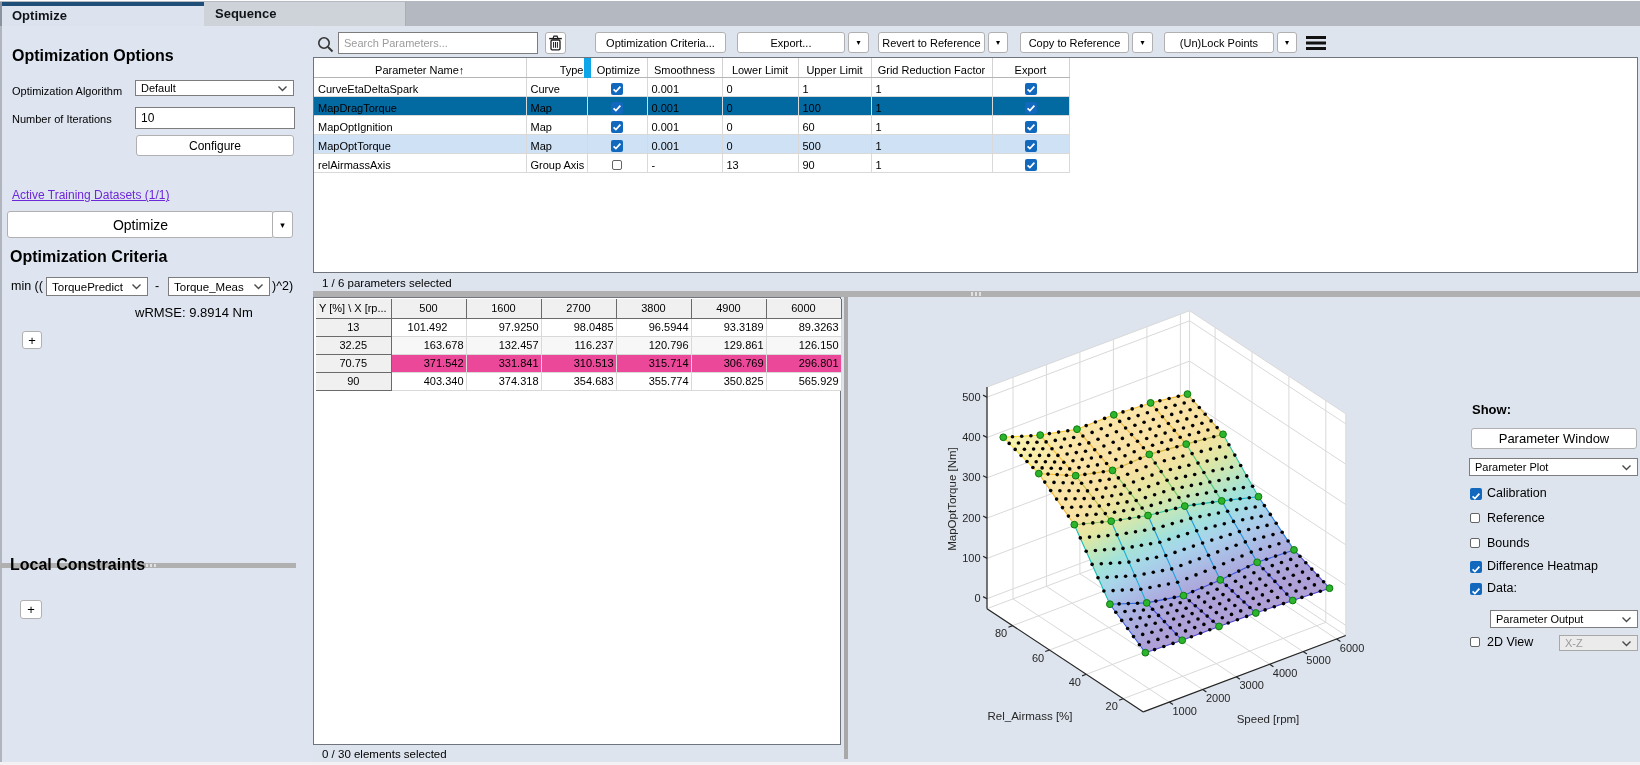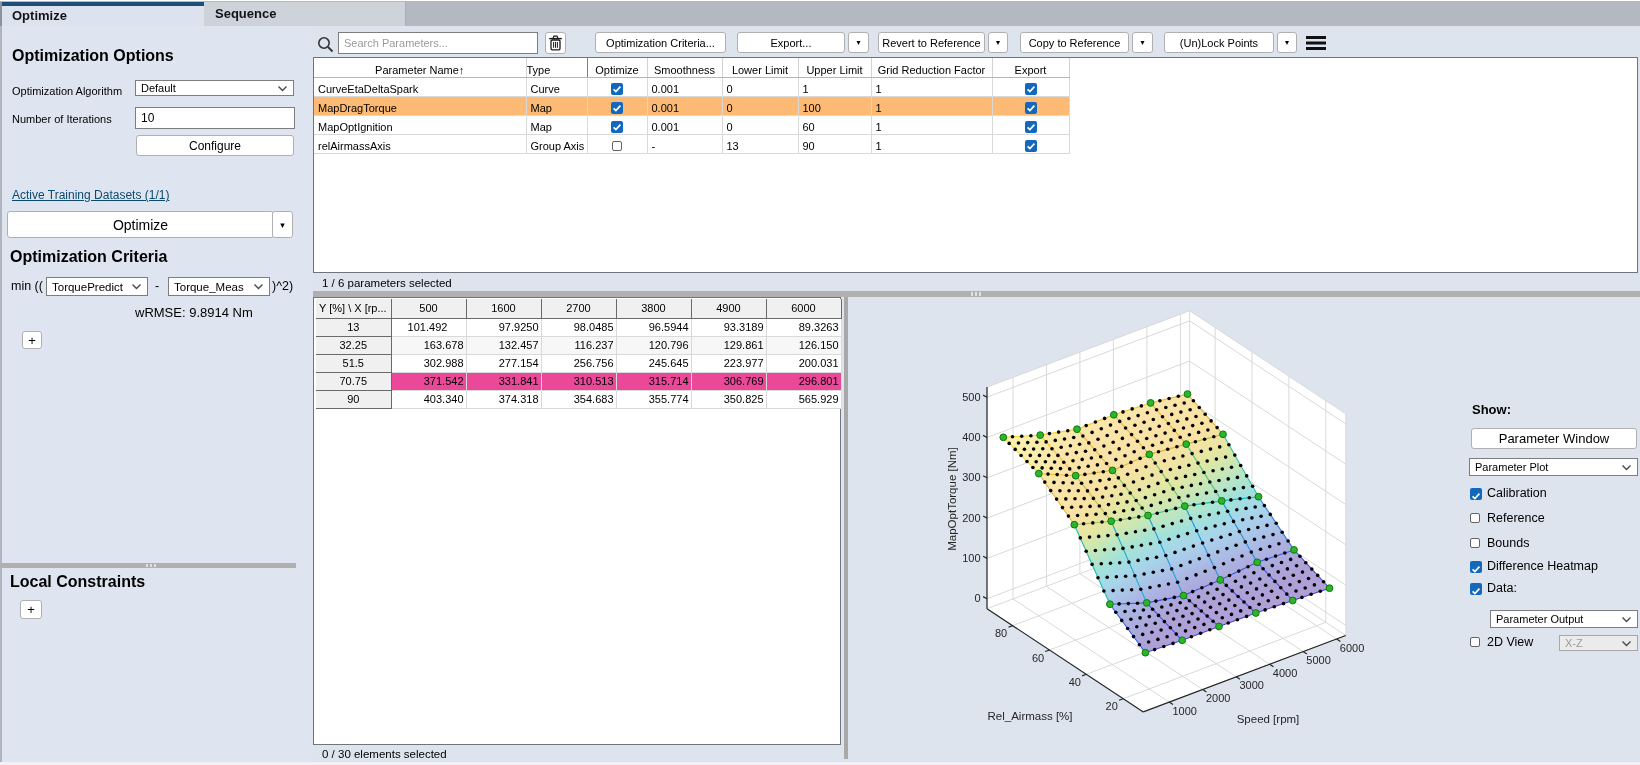--- a/index.html
+++ b/index.html
@@ -33,21 +33,21 @@
     <span>Default</span>
     <svg class="chev" width="11" height="7" viewBox="0 0 11 7">
       <polyline points="1.5,1.5 5.5,5.5 9.5,1.5" fill="none" stroke="#4a4a4a" stroke-width="1.4"></polyline>
     </svg>
   </div>
 <div class="lbl" style="left:12px;top:113px">Number of Iterations</div>
 <div class="sel" style="left:135px;top:107px;width:160px;height:22px;font-size:12px">
     <span>10</span>
   </div>
 <div class="btn" style="left:136px;top:135px;width:158px;height:21px;font-size:12px">Configure</div>
-<div class="abs" style="left:12px;top:188px;font-size:12px;color:#0c4a6e;text-decoration:underline">Active Training Datasets (1/1)</div>
+<div class="abs" style="left:12px;top:188px;font-size:12px;color:#6d28d9;text-decoration:underline">Active Training Datasets (1/1)</div>
 <div class="btn" style="left:7px;top:211px;width:267px;height:27px;font-size:14px">Optimize</div>
 <div class="btn" style="left:272px;top:211px;width:21px;height:27px;font-size:9px">▾</div>
 <div class="hd" style="left:10px;top:248px">Optimization Criteria</div>
 <div class="lbl" style="left:11px;top:279px;font-size:12.5px">min ((</div>
 <div class="sel" style="left:46px;top:277px;width:102px;height:19px;font-size:11.5px">
     <span>TorquePredict</span>
     <svg class="chev" width="11" height="7" viewBox="0 0 11 7">
       <polyline points="1.5,1.5 5.5,5.5 9.5,1.5" fill="none" stroke="#4a4a4a" stroke-width="1.4"></polyline>
     </svg>
   </div>
@@ -58,21 +58,21 @@
       <polyline points="1.5,1.5 5.5,5.5 9.5,1.5" fill="none" stroke="#4a4a4a" stroke-width="1.4"></polyline>
     </svg>
   </div>
 <div class="lbl" style="left:272px;top:279px;font-size:12.5px">)^2)</div>
 <div class="lbl" style="left:135px;top:305px;font-size:13px">wRMSE: 9.8914 Nm</div>
 <div class="btn" style="left:22px;top:331px;width:20px;height:18px;font-size:13px">+</div>
 <div class="abs" style="left:0;top:563px;width:296px;height:5px;background:#b0b0b0"></div>
 <div class="abs" style="left:146px;top:564px;width:2px;height:3px;background:#e0e0e0"></div>
 <div class="abs" style="left:150px;top:564px;width:2px;height:3px;background:#e0e0e0"></div>
 <div class="abs" style="left:154px;top:564px;width:2px;height:3px;background:#e0e0e0"></div>
-<div class="hd" style="left:10px;top:573px">Local Constraints</div>
+<div class="hd" style="left:10px;top:556px">Local Constraints</div>
 <div class="btn" style="left:20px;top:600px;width:22px;height:19px;font-size:13px">+</div>
 <svg class="abs" style="left:317px;top:36px" width="17" height="17" viewBox="0 0 17 17">
 <circle cx="7" cy="7" r="5.2" fill="none" stroke="#333" stroke-width="1.6"></circle>
 <line x1="11" y1="11" x2="15.5" y2="15.5" stroke="#333" stroke-width="1.8"></line>
   </svg>
 <div class="sel" style="left:338px;top:32px;width:200px;height:22px;font-size:11px;color:#9b9b9b">
     <span>Search Parameters...</span>
   </div>
 <div class="btn" style="left:545px;top:32px;width:21px;height:22px">
     <svg width="15" height="16" viewBox="0 0 15 16">
@@ -108,21 +108,21 @@
       <col style="width:60px">
       <col style="width:75px">
       <col style="width:76px">
       <col style="width:73px">
       <col style="width:121px">
       <col style="width:77px">
     </colgroup>
     <tbody>
       <tr style="height:18px">
         <th style="border-right:1px solid #d2d2d2;border-bottom:1px solid #b5b5b5;text-align:center">Parameter Name↑</th>
-        <th style="border-right:1px solid #0ea5e9;border-bottom:1px solid #b5b5b5;text-align:left">Type</th>
+        <th style="border-right:7px solid #0ea5e9;border-bottom:1px solid #b5b5b5;text-align:right">Type</th>
         <th style="border-right:1px solid #d2d2d2;border-bottom:1px solid #b5b5b5;text-align:center">Optimize</th>
         <th style="border-right:1px solid #d2d2d2;border-bottom:1px solid #b5b5b5;text-align:center">Smoothness</th>
         <th style="border-right:1px solid #d2d2d2;border-bottom:1px solid #b5b5b5;text-align:center">Lower Limit</th>
         <th style="border-right:1px solid #d2d2d2;border-bottom:1px solid #b5b5b5;text-align:center">Upper Limit</th>
         <th style="border-right:1px solid #d2d2d2;border-bottom:1px solid #b5b5b5;text-align:center">Grid Reduction Factor</th>
         <th style="border-right:1px solid #d2d2d2;border-bottom:1px solid #b5b5b5;text-align:center">Export</th>
       </tr>
       <tr style="height:18px;background:#fff">
         <td style="border-right:1px solid #d9d9d9;border-bottom:1px solid #d9d9d9;text-align:left;padding-left:4px;">CurveEtaDeltaSpark</td>
         <td style="border-right:1px solid #d9d9d9;border-bottom:1px solid #d9d9d9;text-align:left;padding-left:4px;">Curve</td>
@@ -130,21 +130,21 @@
               <polyline points="2.6,6.3 4.9,8.6 9.4,3.6" fill="none" stroke="#fff" stroke-width="1.7"></polyline>
             </svg></span></td>
         <td style="border-right:1px solid #d9d9d9;border-bottom:1px solid #d9d9d9;text-align:left;padding-left:4px;">0.001</td>
         <td style="border-right:1px solid #d9d9d9;border-bottom:1px solid #d9d9d9;text-align:left;padding-left:4px;">0</td>
         <td style="border-right:1px solid #d9d9d9;border-bottom:1px solid #d9d9d9;text-align:left;padding-left:4px;">1</td>
         <td style="border-right:1px solid #d9d9d9;border-bottom:1px solid #d9d9d9;text-align:left;padding-left:4px;">1</td>
         <td style="border-right:1px solid #d9d9d9;border-bottom:1px solid #d9d9d9;text-align:center;"><span style="display:inline-block;width:12px;height:12px;background:#1168bd;border-radius:2px;vertical-align:-1px"><svg width="12" height="12" viewBox="0 0 12 12">
               <polyline points="2.6,6.3 4.9,8.6 9.4,3.6" fill="none" stroke="#fff" stroke-width="1.7"></polyline>
             </svg></span></td>
       </tr>
-      <tr style="height:18px;background:#fdba74">
+      <tr style="height:18px;background:#0369a1">
         <td style="border-right:1px solid #d9d9d9;border-bottom:1px solid #d9d9d9;text-align:left;padding-left:4px;">MapDragTorque</td>
         <td style="border-right:1px solid #d9d9d9;border-bottom:1px solid #d9d9d9;text-align:left;padding-left:4px;">Map</td>
         <td style="border-right:1px solid #d9d9d9;border-bottom:1px solid #d9d9d9;text-align:center;"><span style="display:inline-block;width:12px;height:12px;background:#1168bd;border-radius:2px;vertical-align:-1px"><svg width="12" height="12" viewBox="0 0 12 12">
               <polyline points="2.6,6.3 4.9,8.6 9.4,3.6" fill="none" stroke="#fff" stroke-width="1.7"></polyline>
             </svg></span></td>
         <td style="border-right:1px solid #d9d9d9;border-bottom:1px solid #d9d9d9;text-align:left;padding-left:4px;">0.001</td>
         <td style="border-right:1px solid #d9d9d9;border-bottom:1px solid #d9d9d9;text-align:left;padding-left:4px;">0</td>
         <td style="border-right:1px solid #d9d9d9;border-bottom:1px solid #d9d9d9;text-align:left;padding-left:4px;">100</td>
         <td style="border-right:1px solid #d9d9d9;border-bottom:1px solid #d9d9d9;text-align:left;padding-left:4px;">1</td>
         <td style="border-right:1px solid #d9d9d9;border-bottom:1px solid #d9d9d9;text-align:center;"><span style="display:inline-block;width:12px;height:12px;background:#1168bd;border-radius:2px;vertical-align:-1px"><svg width="12" height="12" viewBox="0 0 12 12">
@@ -153,20 +153,34 @@
       </tr>
       <tr style="height:18px;background:#fff">
         <td style="border-right:1px solid #d9d9d9;border-bottom:1px solid #d9d9d9;text-align:left;padding-left:4px;">MapOptIgnition</td>
         <td style="border-right:1px solid #d9d9d9;border-bottom:1px solid #d9d9d9;text-align:left;padding-left:4px;">Map</td>
         <td style="border-right:1px solid #d9d9d9;border-bottom:1px solid #d9d9d9;text-align:center;"><span style="display:inline-block;width:12px;height:12px;background:#1168bd;border-radius:2px;vertical-align:-1px"><svg width="12" height="12" viewBox="0 0 12 12">
               <polyline points="2.6,6.3 4.9,8.6 9.4,3.6" fill="none" stroke="#fff" stroke-width="1.7"></polyline>
             </svg></span></td>
         <td style="border-right:1px solid #d9d9d9;border-bottom:1px solid #d9d9d9;text-align:left;padding-left:4px;">0.001</td>
         <td style="border-right:1px solid #d9d9d9;border-bottom:1px solid #d9d9d9;text-align:left;padding-left:4px;">0</td>
         <td style="border-right:1px solid #d9d9d9;border-bottom:1px solid #d9d9d9;text-align:left;padding-left:4px;">60</td>
+        <td style="border-right:1px solid #d9d9d9;border-bottom:1px solid #d9d9d9;text-align:left;padding-left:4px;">1</td>
+        <td style="border-right:1px solid #d9d9d9;border-bottom:1px solid #d9d9d9;text-align:center;"><span style="display:inline-block;width:12px;height:12px;background:#1168bd;border-radius:2px;vertical-align:-1px"><svg width="12" height="12" viewBox="0 0 12 12">
+              <polyline points="2.6,6.3 4.9,8.6 9.4,3.6" fill="none" stroke="#fff" stroke-width="1.7"></polyline>
+            </svg></span></td>
+      </tr>
+      <tr style="height:18px;background:#cfe1f5">
+        <td style="border-right:1px solid #d9d9d9;border-bottom:1px solid #d9d9d9;text-align:left;padding-left:4px;">MapOptTorque</td>
+        <td style="border-right:1px solid #d9d9d9;border-bottom:1px solid #d9d9d9;text-align:left;padding-left:4px;">Map</td>
+        <td style="border-right:1px solid #d9d9d9;border-bottom:1px solid #d9d9d9;text-align:center;"><span style="display:inline-block;width:12px;height:12px;background:#1168bd;border-radius:2px;vertical-align:-1px"><svg width="12" height="12" viewBox="0 0 12 12">
+              <polyline points="2.6,6.3 4.9,8.6 9.4,3.6" fill="none" stroke="#fff" stroke-width="1.7"></polyline>
+            </svg></span></td>
+        <td style="border-right:1px solid #d9d9d9;border-bottom:1px solid #d9d9d9;text-align:left;padding-left:4px;">0.001</td>
+        <td style="border-right:1px solid #d9d9d9;border-bottom:1px solid #d9d9d9;text-align:left;padding-left:4px;">0</td>
+        <td style="border-right:1px solid #d9d9d9;border-bottom:1px solid #d9d9d9;text-align:left;padding-left:4px;">500</td>
         <td style="border-right:1px solid #d9d9d9;border-bottom:1px solid #d9d9d9;text-align:left;padding-left:4px;">1</td>
         <td style="border-right:1px solid #d9d9d9;border-bottom:1px solid #d9d9d9;text-align:center;"><span style="display:inline-block;width:12px;height:12px;background:#1168bd;border-radius:2px;vertical-align:-1px"><svg width="12" height="12" viewBox="0 0 12 12">
               <polyline points="2.6,6.3 4.9,8.6 9.4,3.6" fill="none" stroke="#fff" stroke-width="1.7"></polyline>
             </svg></span></td>
       </tr>
       <tr style="height:18px;background:#fff">
         <td style="border-right:1px solid #d9d9d9;border-bottom:1px solid #d9d9d9;text-align:left;padding-left:4px;">relAirmassAxis</td>
         <td style="border-right:1px solid #d9d9d9;border-bottom:1px solid #d9d9d9;text-align:left;padding-left:4px;">Group Axis</td>
         <td style="border-right:1px solid #d9d9d9;border-bottom:1px solid #d9d9d9;text-align:center;"><span style="display:inline-block;width:10px;height:10px;background:#fff;border:1.4px solid #646464;border-radius:2px;vertical-align:-1px"></span></td>
         <td style="border-right:1px solid #d9d9d9;border-bottom:1px solid #d9d9d9;text-align:left;padding-left:4px;">-</td>
@@ -215,29 +229,20 @@
         <td style="border-right:1px solid #d9d9d9;border-bottom:1px solid #d9d9d9;text-align:right;padding-right:2px">89.3263</td>
       </tr>
       <tr style="height:18px;background:#f7f7f7">
         <td style="background:#f0f0f0;border:1px solid #6a6a6a;border-top:none;border-left:none;text-align:center">32.25</td>
         <td style="border-right:1px solid #d9d9d9;border-bottom:1px solid #d9d9d9;text-align:right;padding-right:2px">163.678</td>
         <td style="border-right:1px solid #d9d9d9;border-bottom:1px solid #d9d9d9;text-align:right;padding-right:2px">132.457</td>
         <td style="border-right:1px solid #d9d9d9;border-bottom:1px solid #d9d9d9;text-align:right;padding-right:2px">116.237</td>
         <td style="border-right:1px solid #d9d9d9;border-bottom:1px solid #d9d9d9;text-align:right;padding-right:2px">120.796</td>
         <td style="border-right:1px solid #d9d9d9;border-bottom:1px solid #d9d9d9;text-align:right;padding-right:2px">129.861</td>
         <td style="border-right:1px solid #d9d9d9;border-bottom:1px solid #d9d9d9;text-align:right;padding-right:2px">126.150</td>
-      </tr>
-      <tr style="height:18px;background:#fff">
-        <td style="background:#f0f0f0;border:1px solid #6a6a6a;border-top:none;border-left:none;text-align:center">51.5</td>
-        <td style="border-right:1px solid #d9d9d9;border-bottom:1px solid #d9d9d9;text-align:right;padding-right:2px">302.988</td>
-        <td style="border-right:1px solid #d9d9d9;border-bottom:1px solid #d9d9d9;text-align:right;padding-right:2px">277.154</td>
-        <td style="border-right:1px solid #d9d9d9;border-bottom:1px solid #d9d9d9;text-align:right;padding-right:2px">256.756</td>
-        <td style="border-right:1px solid #d9d9d9;border-bottom:1px solid #d9d9d9;text-align:right;padding-right:2px">245.645</td>
-        <td style="border-right:1px solid #d9d9d9;border-bottom:1px solid #d9d9d9;text-align:right;padding-right:2px">223.977</td>
-        <td style="border-right:1px solid #d9d9d9;border-bottom:1px solid #d9d9d9;text-align:right;padding-right:2px">200.031</td>
       </tr>
       <tr style="height:18px;background:#ec4899">
         <td style="background:#f0f0f0;border:1px solid #6a6a6a;border-top:none;border-left:none;text-align:center">70.75</td>
         <td style="border-right:1px solid #d9d9d9;border-bottom:1px solid #d9d9d9;text-align:right;padding-right:2px">371.542</td>
         <td style="border-right:1px solid #d9d9d9;border-bottom:1px solid #d9d9d9;text-align:right;padding-right:2px">331.841</td>
         <td style="border-right:1px solid #d9d9d9;border-bottom:1px solid #d9d9d9;text-align:right;padding-right:2px">310.513</td>
         <td style="border-right:1px solid #d9d9d9;border-bottom:1px solid #d9d9d9;text-align:right;padding-right:2px">315.714</td>
         <td style="border-right:1px solid #d9d9d9;border-bottom:1px solid #d9d9d9;text-align:right;padding-right:2px">306.769</td>
         <td style="border-right:1px solid #d9d9d9;border-bottom:1px solid #d9d9d9;text-align:right;padding-right:2px">296.801</td>
       </tr>

